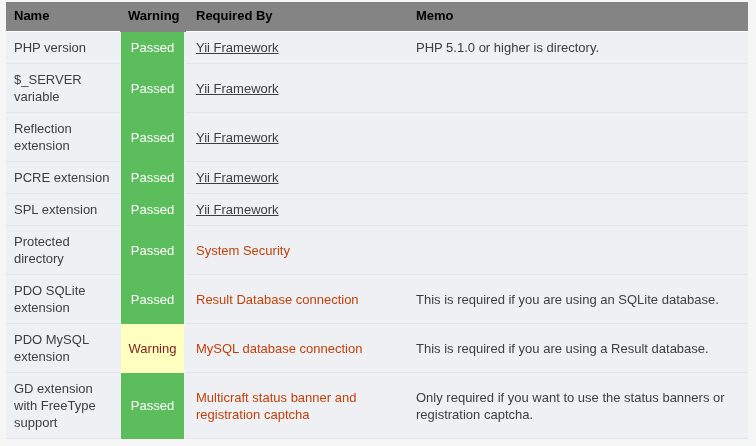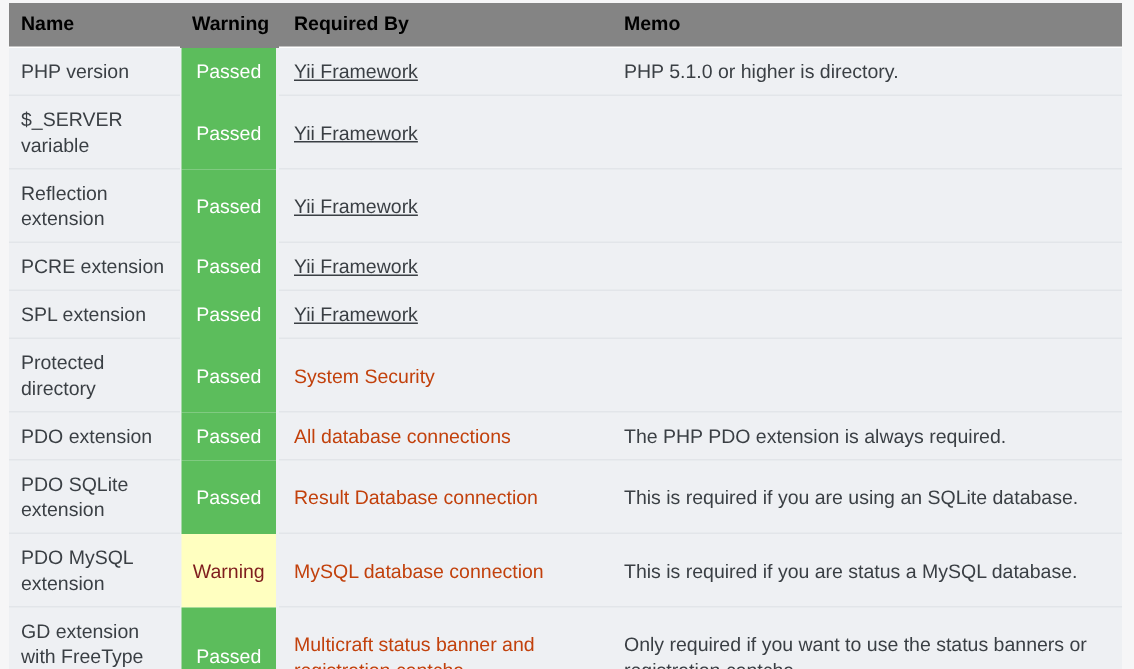--- a/index.html
+++ b/index.html
@@ -176,48 +176,38 @@
           <td class="cell-name">Protected directory</td>
           <td class="cell-result">
             <div class="result-fill passed">
               <span class="result-label">Passed</span>
             </div>
           </td>
           <td class="cell-req"><span class="plain-text">System Security</span></td>
           <td class="cell-memo"><span class="memo-text"></span></td>
         </tr>
         <tr>
-          <td class="cell-name">PDO extension</td>
-          <td class="cell-result">
-            <div class="result-fill passed">
-              <span class="result-label">Passed</span>
-            </div>
-          </td>
-          <td class="cell-req"><span class="plain-text">All database connections</span></td>
-          <td class="cell-memo"><span class="memo-text">The PHP PDO extension is always required.</span></td>
-        </tr>
-        <tr>
           <td class="cell-name">PDO SQLite extension</td>
           <td class="cell-result">
             <div class="result-fill passed">
               <span class="result-label">Passed</span>
             </div>
           </td>
           <td class="cell-req"><span class="plain-text">Result Database connection</span></td>
           <td class="cell-memo"><span class="memo-text">This is required if you are using an SQLite database.</span></td>
         </tr>
         <tr>
           <td class="cell-name">PDO MySQL extension</td>
           <td class="cell-result">
             <div class="result-fill warning">
               <span class="result-label">Warning</span>
             </div>
           </td>
           <td class="cell-req"><span class="plain-text">MySQL database connection</span></td>
-          <td class="cell-memo"><span class="memo-text">This is required if you are status a MySQL database.</span></td>
+          <td class="cell-memo"><span class="memo-text">This is required if you are using a Result database.</span></td>
         </tr>
         <tr>
           <td class="cell-name">GD extension with FreeType support</td>
           <td class="cell-result">
             <div class="result-fill passed">
               <span class="result-label">Passed</span>
             </div>
           </td>
           <td class="cell-req"><span class="plain-text">Multicraft status banner and registration captcha</span></td>
           <td class="cell-memo"><span class="memo-text">Only required if you want to use the status banners or registration captcha.</span></td>

